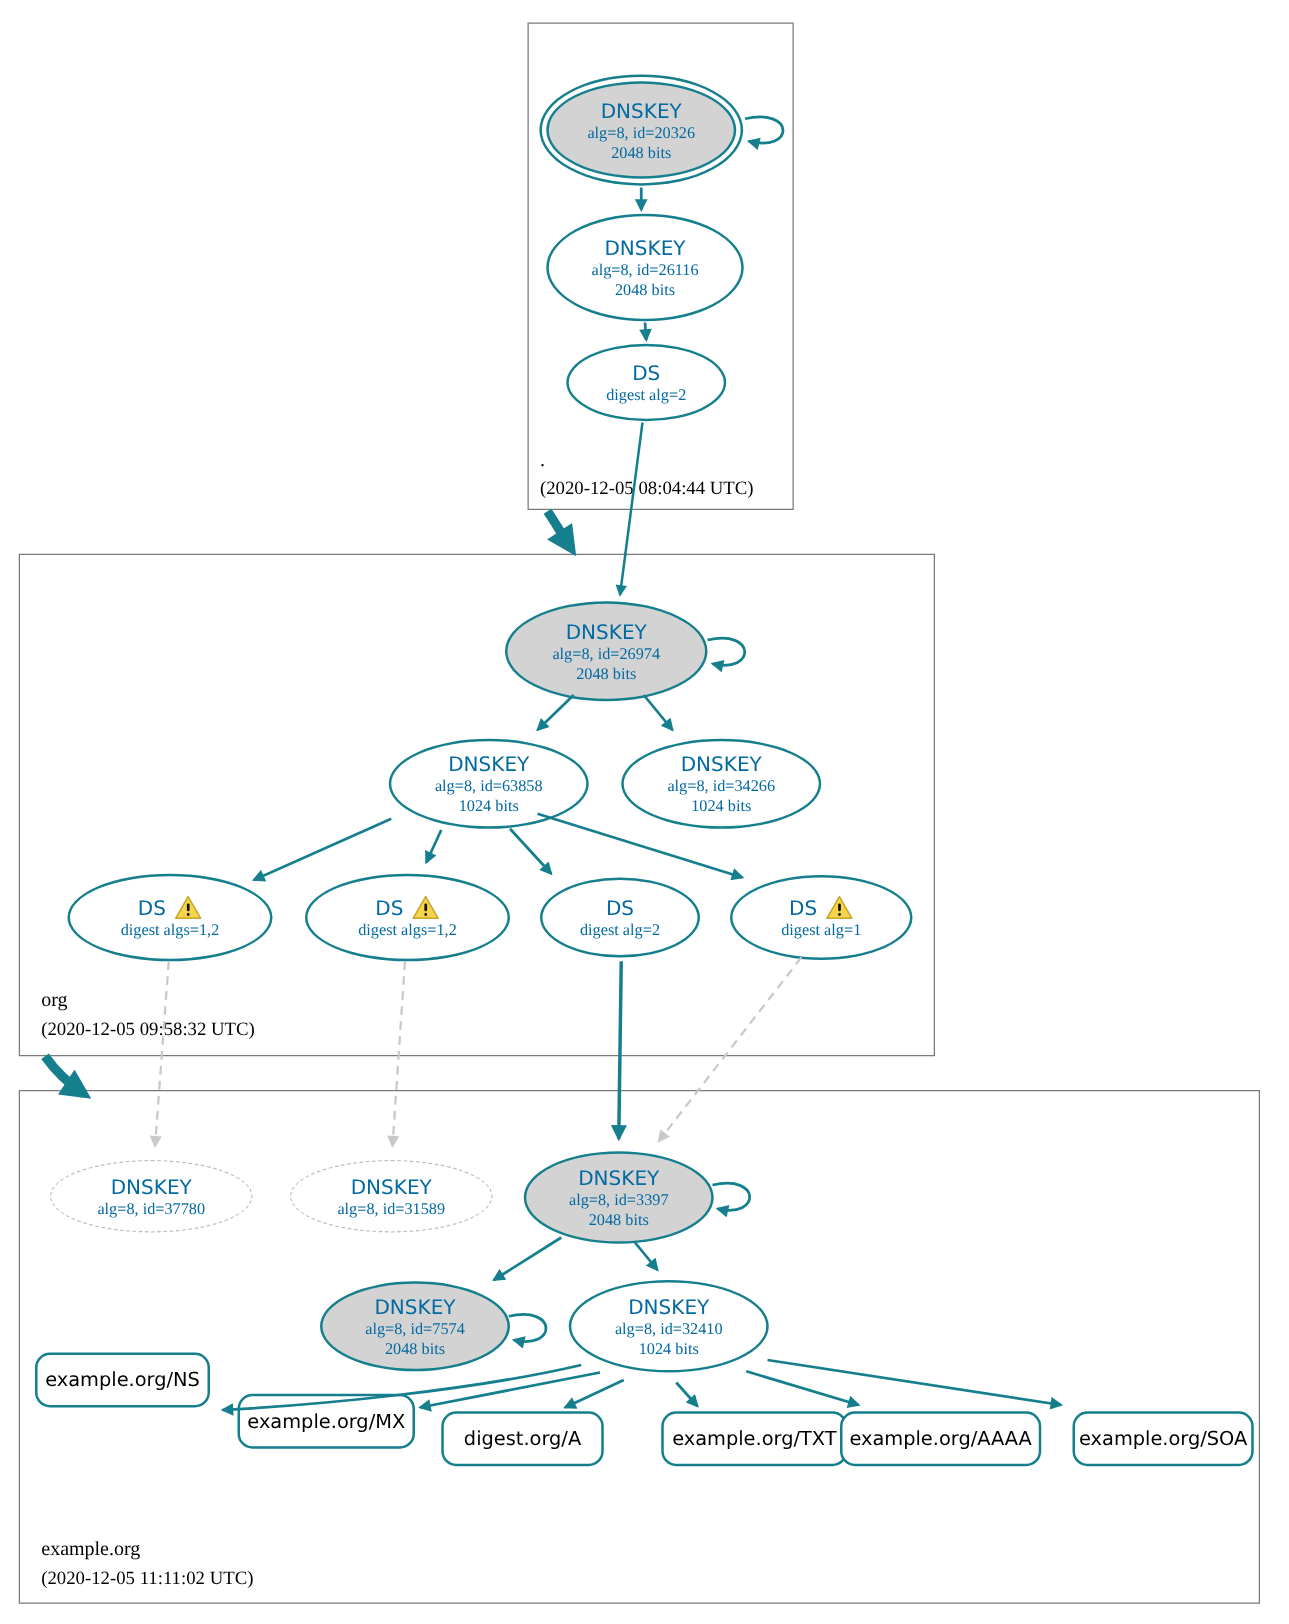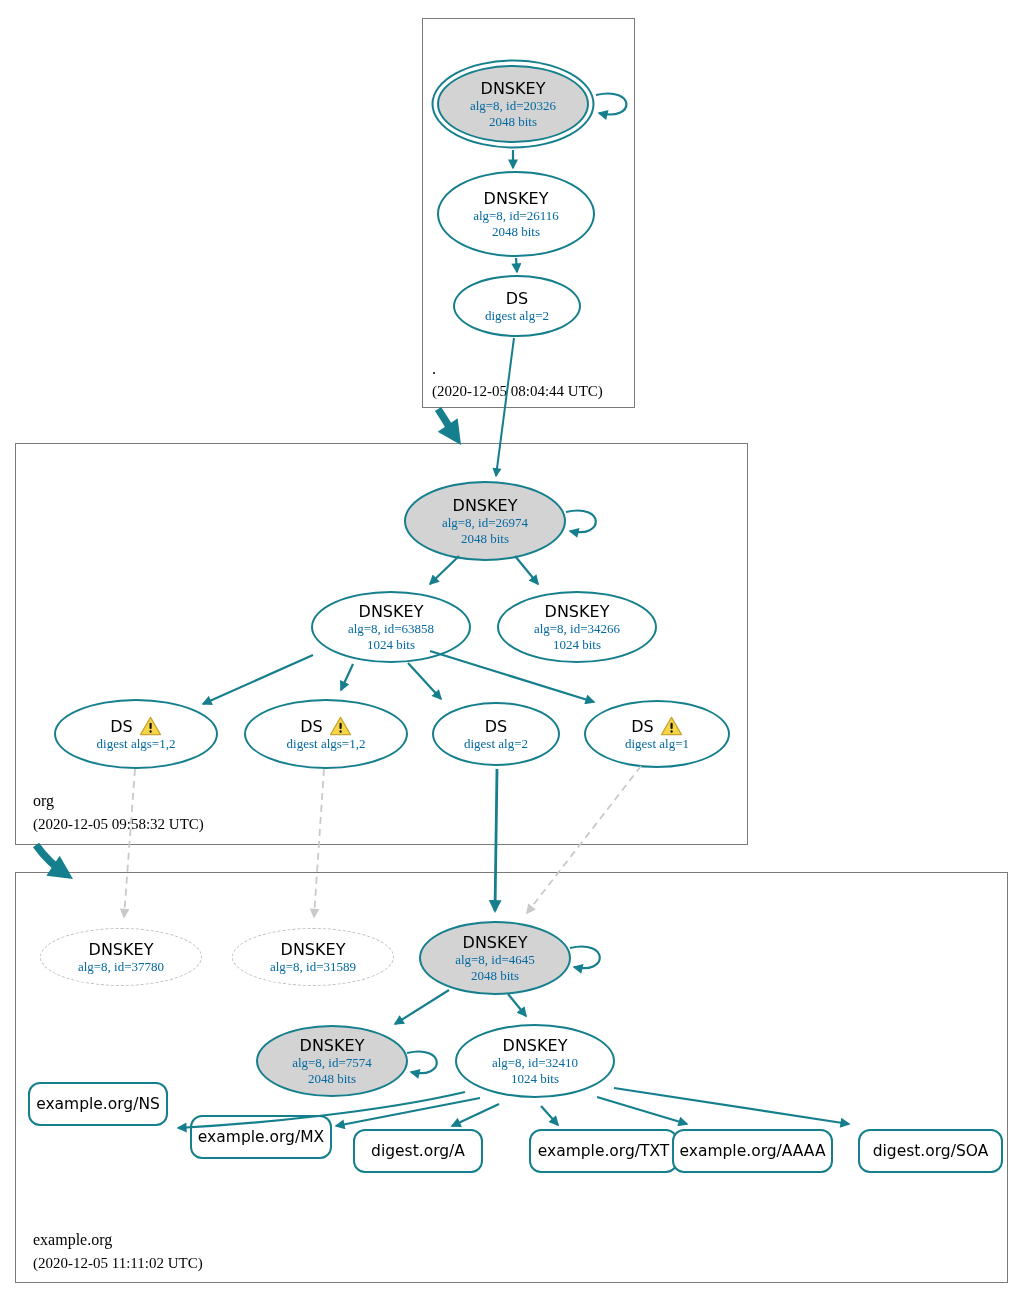--- a/index.html
+++ b/index.html
@@ -13,21 +13,21 @@
          font-family:"DejaVu Sans",sans-serif;}
   .zonebox{position:absolute;border:1px solid var(--boxborder);background:transparent;box-sizing:border-box;}
   .zlabel{position:absolute;font:400 16px "Liberation Serif",serif;color:#000;}
   .zts{position:absolute;font:400 15px "Liberation Serif",serif;color:#000;}
   .node{position:absolute;border:2px solid var(--teal);border-radius:50%;
         display:flex;flex-direction:column;align-items:center;justify-content:center;
         background:#fff;box-sizing:border-box;line-height:1.18;z-index:2;}
   .node.gray{background:var(--grayfill);}
   .node.double{box-shadow:0 0 0 3.5px #fff,0 0 0 5.5px var(--teal);}
   .node.dashedn{border:1.6px dashed #bdbdbd;background:#fff;}
-  .nt{font:400 16px "DejaVu Sans",sans-serif;color:#000000;display:flex;align-items:center;gap:6px;}
+  .nt{font:400 16px "DejaVu Sans",sans-serif;color:#0369a1;display:flex;align-items:center;gap:6px;}
   .nd{font:400 13px "Liberation Serif",serif;color:#0369a1;}
   .rrset{position:absolute;border:2px solid var(--teal);border-radius:12px;
          display:flex;align-items:center;justify-content:center;
          font:400 15.5px "DejaVu Sans",sans-serif;color:#000;background:#fff;box-sizing:border-box;z-index:2;}
   svg.edges{position:absolute;left:0;top:0;z-index:3;pointer-events:none;}
   .edge{fill:none;stroke:var(--teal);stroke-width:2.2;}
   .edge.thin{stroke-width:2;}
   .edge.thick{stroke-width:2.8;}
   .edge.fat{stroke-width:7.5;}
   .edge.dashed{stroke:var(--dashgray);stroke-width:1.8;stroke-dasharray:7 5;}
@@ -132,42 +132,42 @@
     <div class="nd">alg=8, id=37780</div>
   </div>
 
   <div class="node dashedn" style="left:232px;top:928px;width:162px;height:58px">
     <div class="nt">DNSKEY</div>
     <div class="nd">alg=8, id=31589</div>
   </div>
 
   <div class="node gray" style="left:419px;top:921px;width:152px;height:74px">
     <div class="nt">DNSKEY</div>
-    <div class="nd">alg=8, id=4645</div>
+    <div class="nd">alg=8, id=3397</div>
     <div class="nd">2048 bits</div>
   </div>
 
   <div class="node gray" style="left:256px;top:1025px;width:152px;height:72px">
     <div class="nt">DNSKEY</div>
     <div class="nd">alg=8, id=7574</div>
     <div class="nd">2048 bits</div>
   </div>
 
   <div class="node" style="left:455px;top:1024px;width:160px;height:74px">
     <div class="nt">DNSKEY</div>
     <div class="nd">alg=8, id=32410</div>
     <div class="nd">1024 bits</div>
   </div>
 
   <div class="rrset" style="left:28px;top:1082px;width:140px;height:44px">example.org/NS</div>
   <div class="rrset" style="left:190px;top:1115px;width:142px;height:44px">example.org/MX</div>
   <div class="rrset" style="left:353px;top:1129px;width:130px;height:44px">digest.org/A</div>
   <div class="rrset" style="left:529px;top:1129px;width:149px;height:44px">example.org/TXT</div>
   <div class="rrset" style="left:672px;top:1129px;width:161px;height:44px">example.org/AAAA</div>
-  <div class="rrset" style="left:858px;top:1129px;width:145px;height:44px">digest.org/SOA</div>
+  <div class="rrset" style="left:858px;top:1129px;width:145px;height:44px">example.org/SOA</div>
 
   <svg class="edges" width="1031" height="1299" viewBox="0 0 1031 1299">
     <defs>
       <marker id="aT" viewBox="0 0 10 10" refX="8.5" refY="5" markerWidth="5" markerHeight="4.6" orient="auto">
         <path d="M0,0 L10,5 L0,10 z" fill="#157f8d"></path>
       </marker>
       <marker id="aG" viewBox="0 0 10 10" refX="8.5" refY="5" markerWidth="6" markerHeight="5.4" orient="auto">
         <path d="M0,0 L10,5 L0,10 z" fill="#c9c9c9"></path>
       </marker>
       <marker id="aBig" viewBox="0 0 10 10" refX="7" refY="5" markerUnits="userSpaceOnUse" markerWidth="27" markerHeight="24" orient="auto">

